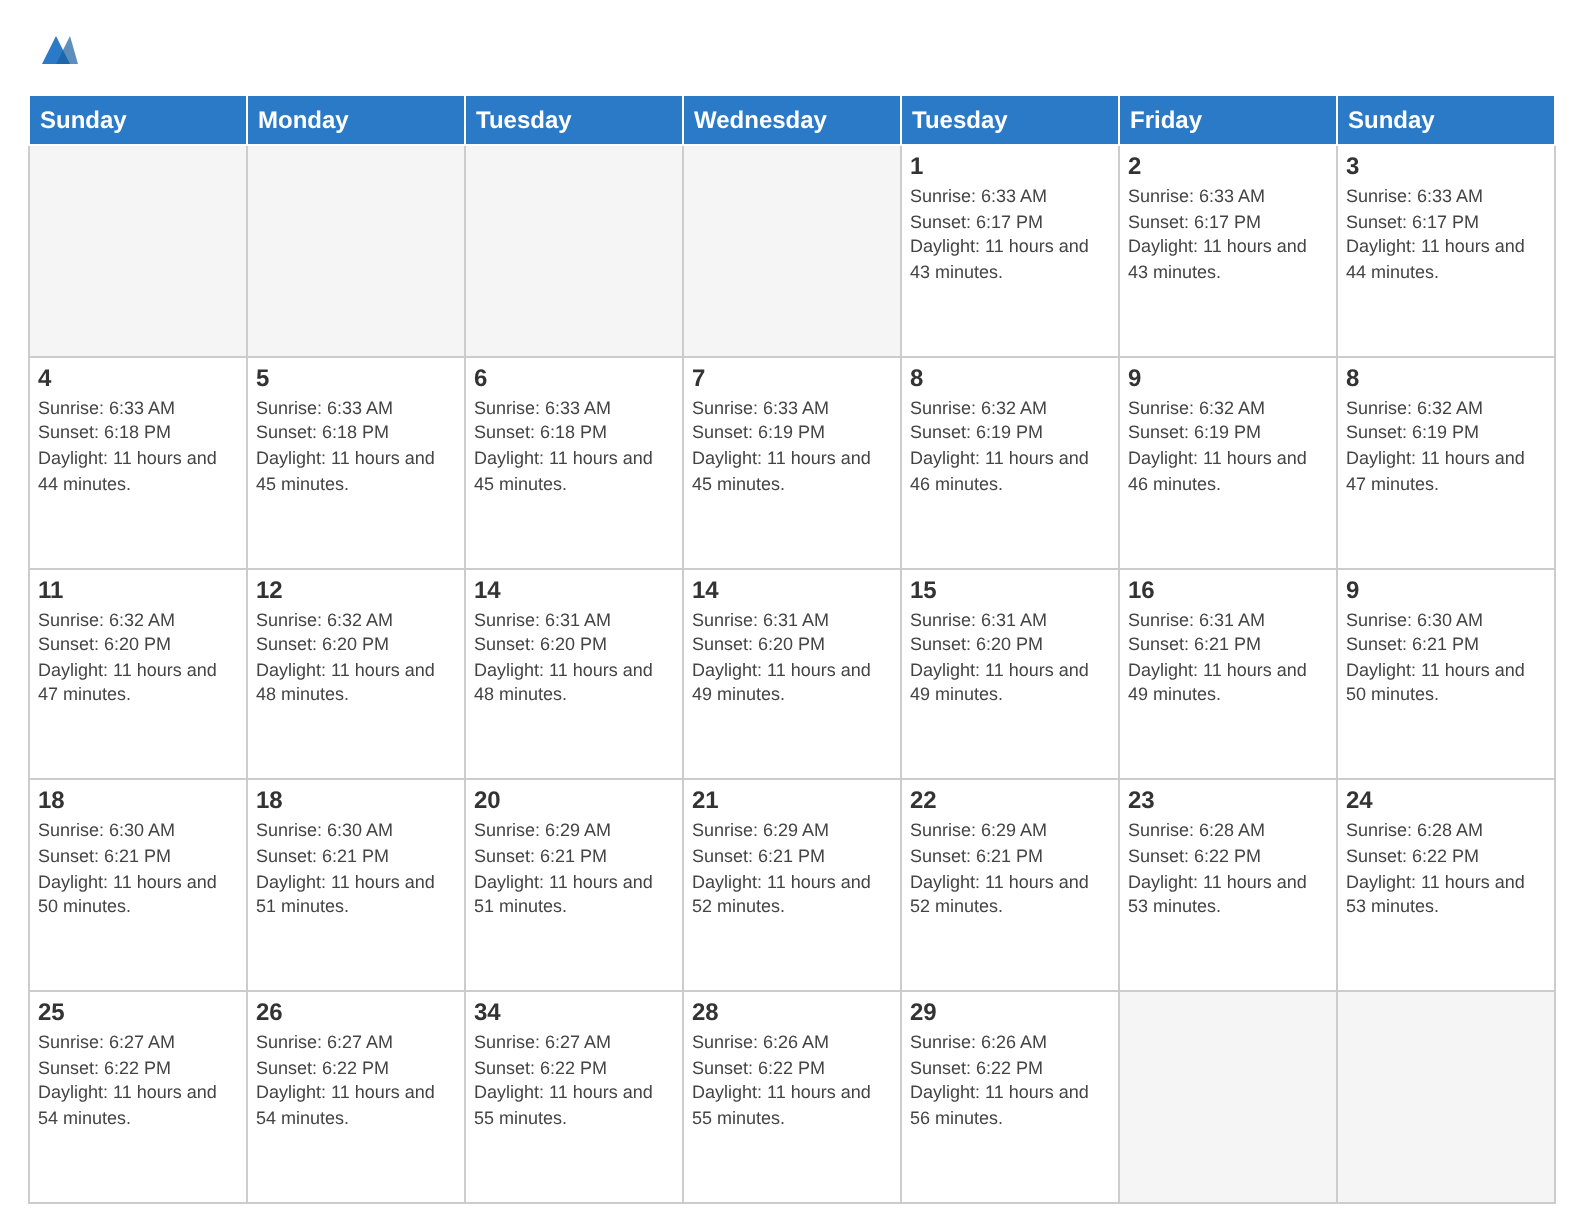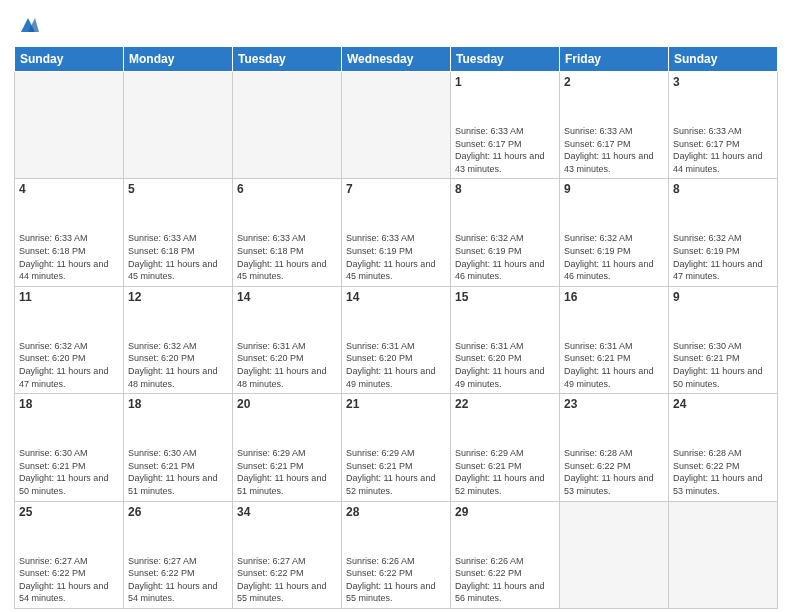--- a/index.html
+++ b/index.html
@@ -90,21 +90,20 @@
       font-size: 12px;
       font-weight: bold;
       color: #333;
       display: block;
       margin-bottom: 2px;
     }
     .day-info {
       font-size: 9px;
       color: #444;
       line-height: 1.4;
-      margin-top: 36px;
     }
   </style>
 </head>
 <body>
 
 <div class="page">
   <div class="header">
     <div class="logo">
       <div>
         <div>

